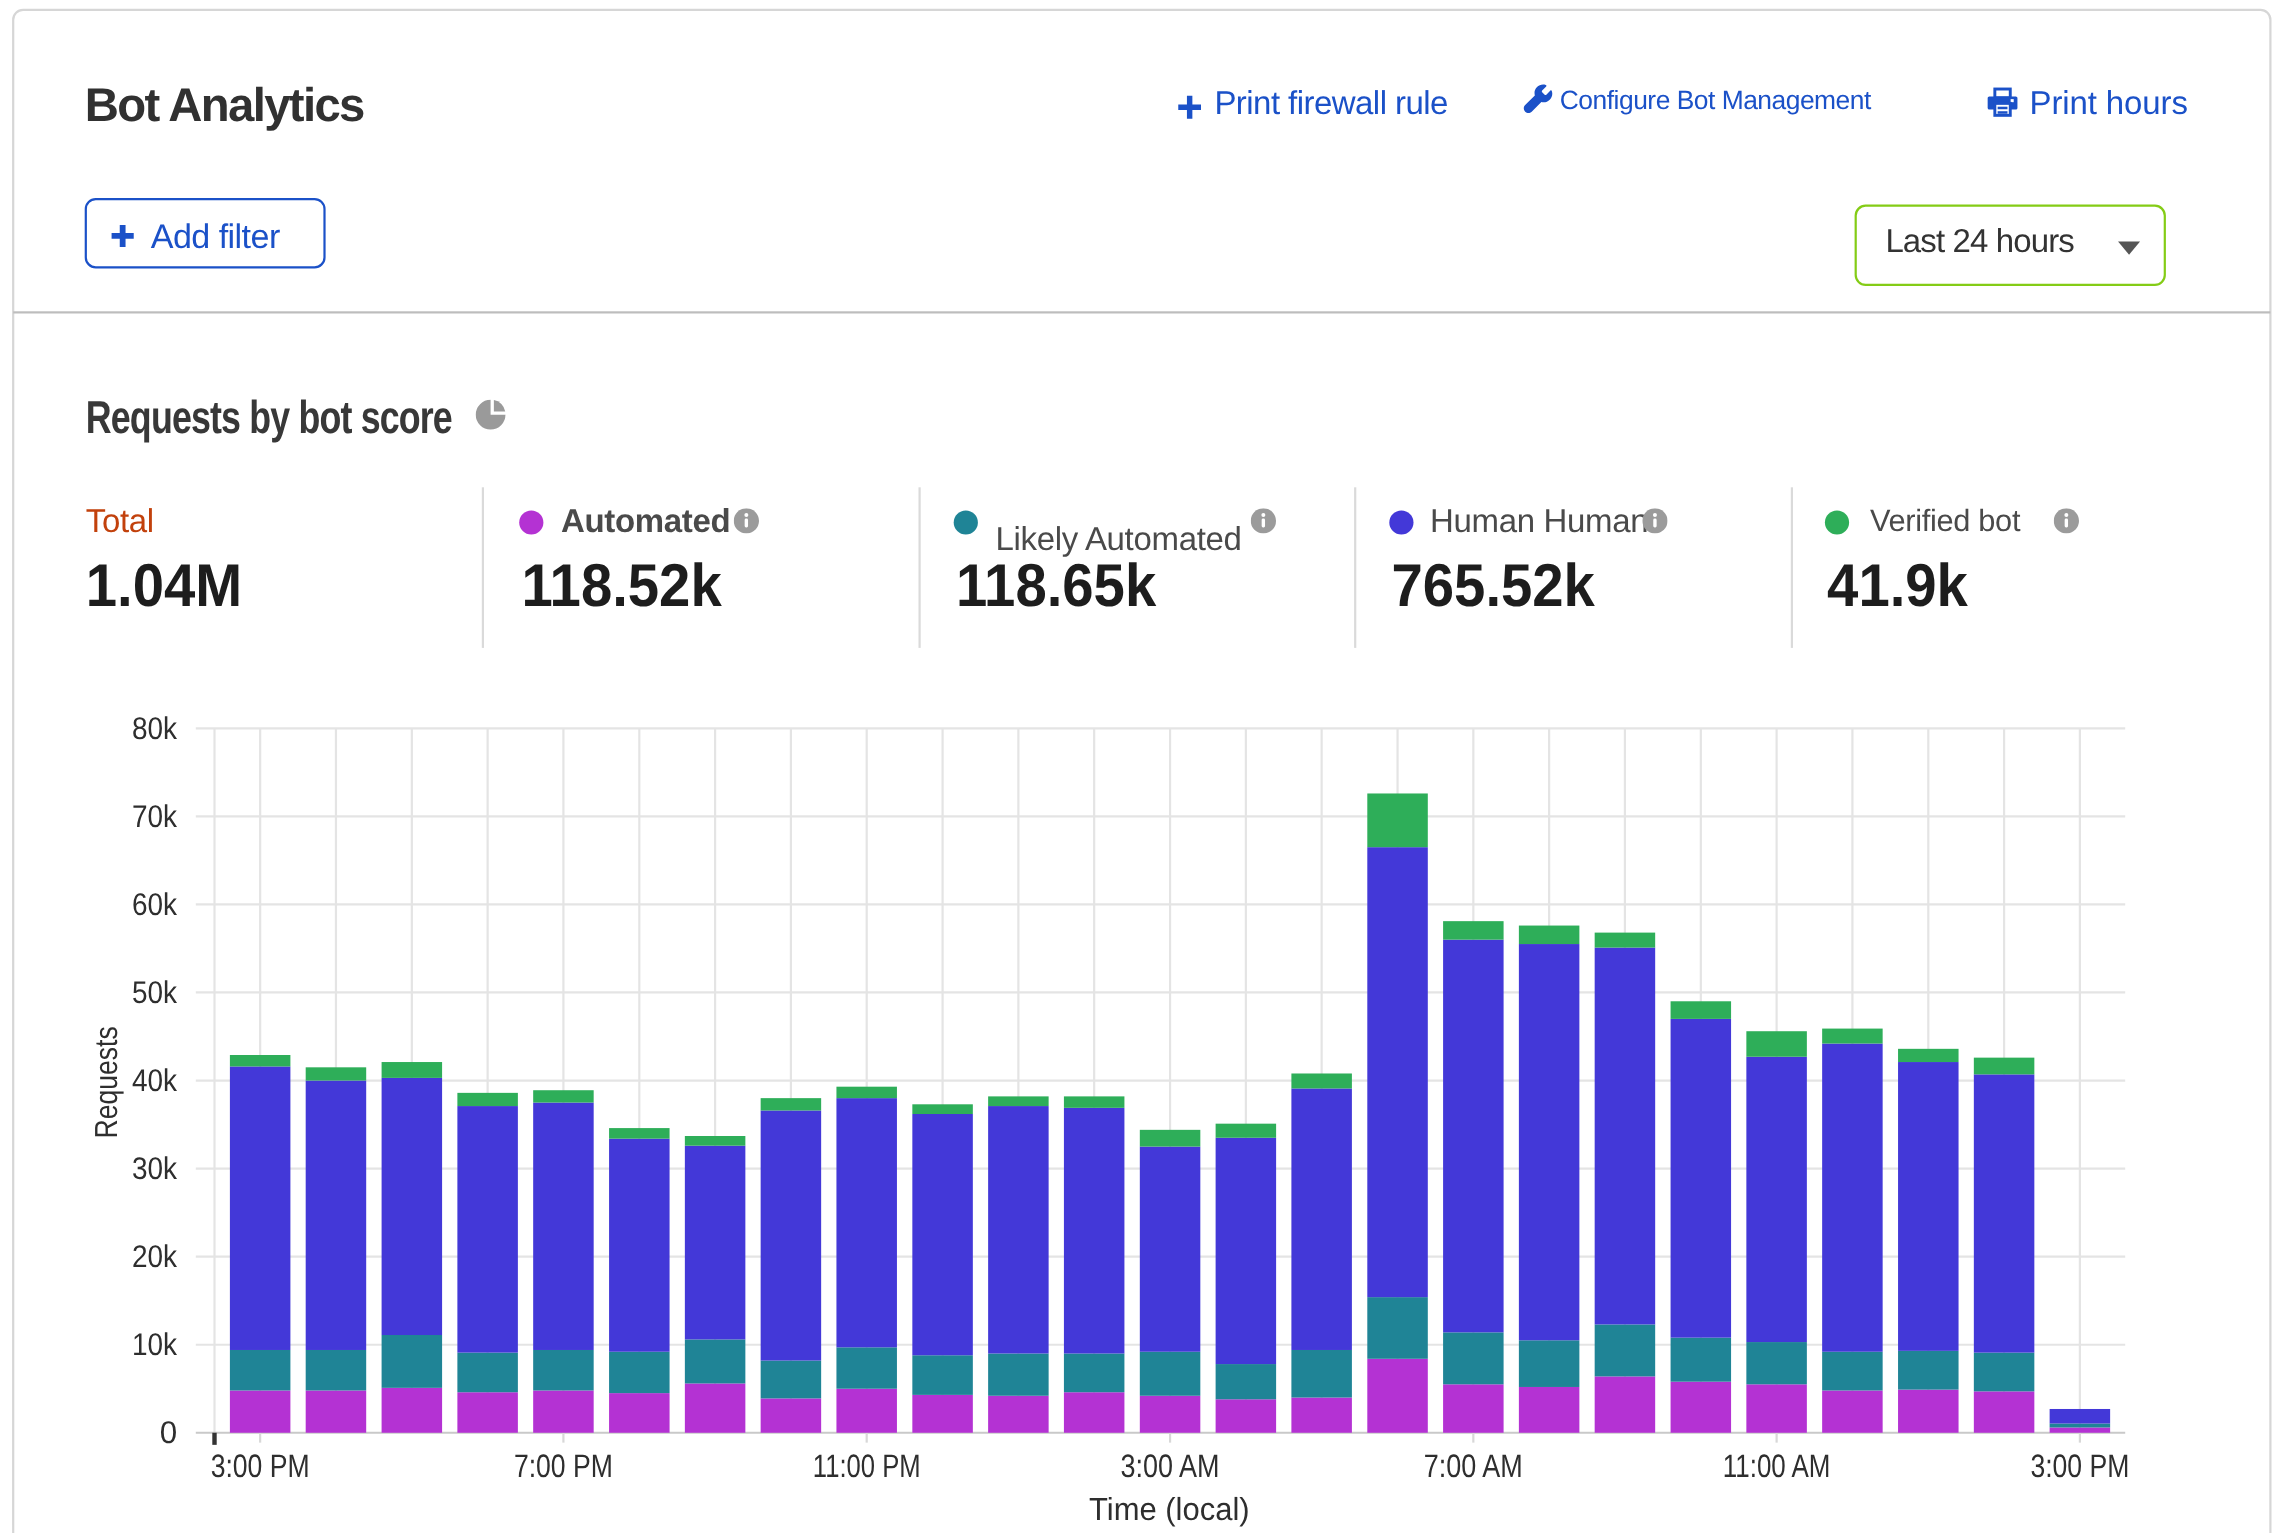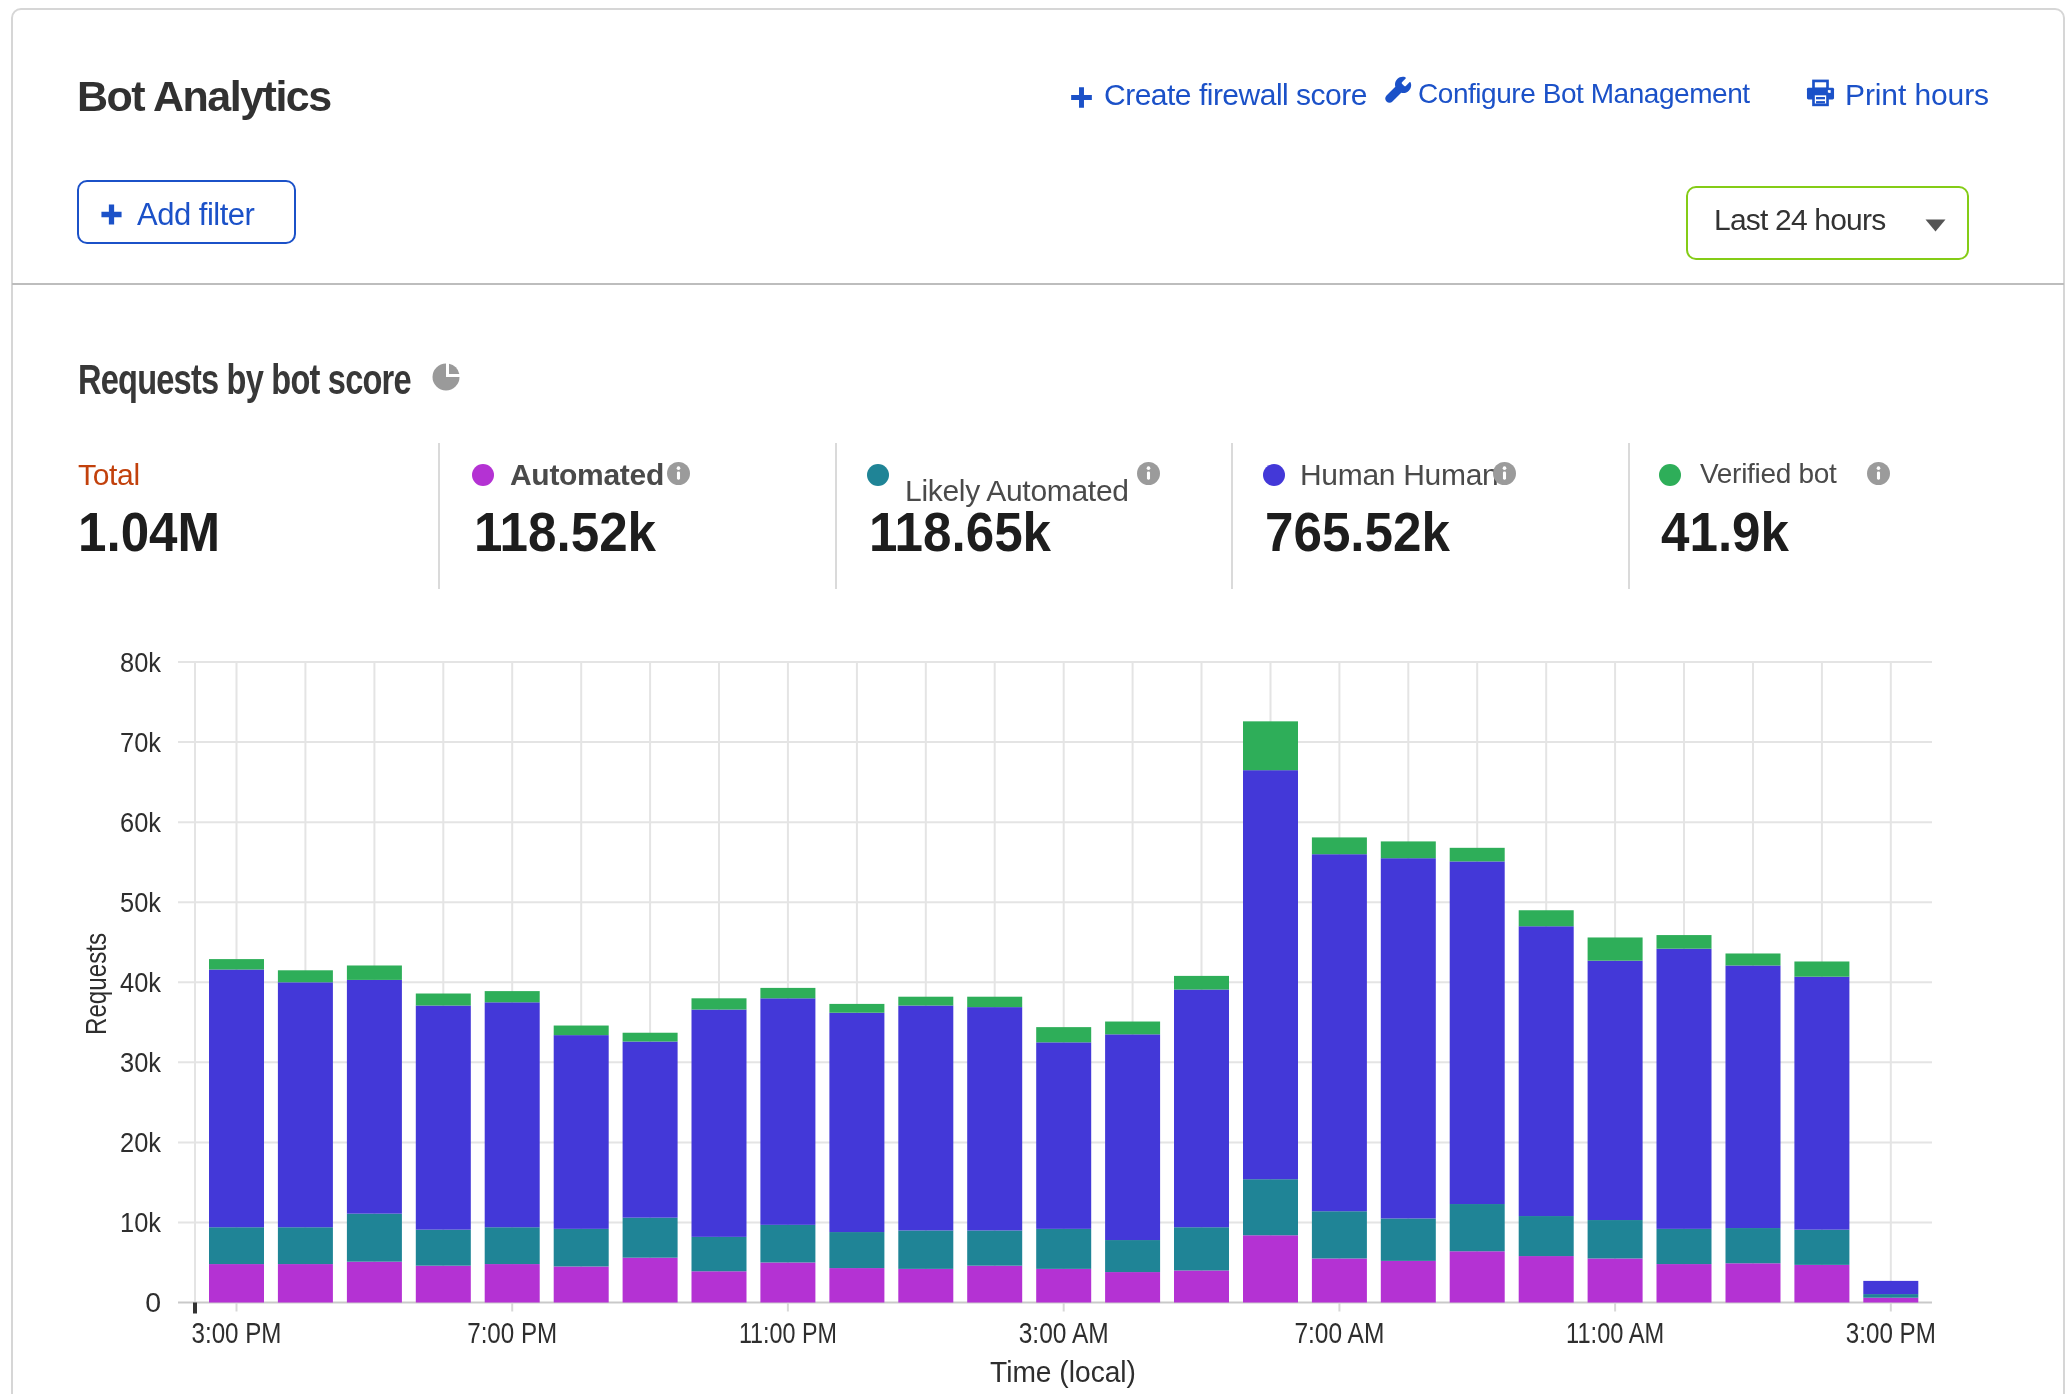--- a/index.html
+++ b/index.html
@@ -8,27 +8,27 @@
 <div class="abs" style="left:11px;top:8px;width:2054px;height:1400px;border:2px solid #d6d6d6;border-radius:10px;"></div>
 <div class="abs" style="left:12px;top:283px;width:2052px;height:2px;background:#bdbdbd;"></div>
 
 <div class="abs" style="left:77px;top:75px;font-size:43px;line-height:1;font-weight:bold;color:#313131;letter-spacing:-1.5px;">Bot Analytics</div>
 
 <div class="abs" style="left:1068px;top:81px;width:27px;height:27px;">
     <svg width="27" height="27" viewBox="0 0 24 24" style="position:absolute;left:0;top:3px">
       <path d="M9.8 2.8h4.4v7h7v4.4h-7v7h-4.4v-7h-7v-4.4h7z" fill="#1b51c8"></path>
     </svg>
   </div>
-<div class="abs" style="left:1104px;top:80px;font-size:30px;line-height:1;color:#1b51c8;letter-spacing:-0.5px;">Create firewall score</div>
+<div class="abs" style="left:1104px;top:80px;font-size:30px;line-height:1;color:#1b51c8;letter-spacing:-0.5px;">Print firewall rule</div>
 <div class="abs" style="left:1380px;top:74px;width:34px;height:34px;">
     <svg width="34" height="34" viewBox="0 0 24 24" style="position:absolute;left:0;top:0">
       <path d="M21.7 6.1c-.1-.4-.6-.5-.9-.2l-2.6 2.6c-.3.3-.8.3-1.1 0l-1.6-1.6c-.3-.3-.3-.8 0-1.1l2.6-2.6c.3-.3.1-.8-.3-.9-.5-.2-1.1-.3-1.7-.3-3 0-5.5 2.5-5.5 5.5 0 .5.1 1 .2 1.5L4.6 15.2c-1.2 1.2-1.2 3 0 4.2s3 1.2 4.2 0l6.2-6.2c.5.1 1 .2 1.5.2 3 0 5.5-2.5 5.5-5.5 0-.6-.1-1.2-.3-1.8z" fill="#1b51c8"></path>
     </svg>
   </div>
-<div class="abs" style="left:1418px;top:80px;font-size:28px;line-height:1;color:#1b51c8;letter-spacing:-0.45px;">Configure Bot Management</div>
+<div class="abs" style="left:1418px;top:80px;font-size:24px;line-height:1;color:#1b51c8;letter-spacing:-0.45px;">Configure Bot Management</div>
 <div class="abs" style="left:1806px;top:79px;width:29px;height:29px;">
     <svg width="29" height="29" viewBox="0 0 24 24" style="position:absolute;left:0;top:0">
       <rect x="6.2" y="1.6" width="11.6" height="6.6" fill="#fff" stroke="#1b51c8" stroke-width="2.2"></rect>
       <rect x="0.8" y="7.2" width="22.4" height="9.8" rx="1.2" fill="#1b51c8"></rect>
       <rect x="18.1" y="9.2" width="2.3" height="2.3" fill="#fff"></rect>
       <rect x="6.2" y="12.4" width="11.6" height="9" fill="#fff" stroke="#1b51c8" stroke-width="2.2"></rect>
       <rect x="8.3" y="14.9" width="7.4" height="1.9" fill="#1b51c8"></rect>
       <rect x="8.3" y="18.3" width="7.4" height="1.9" fill="#1b51c8"></rect>
     </svg>
   </div>

